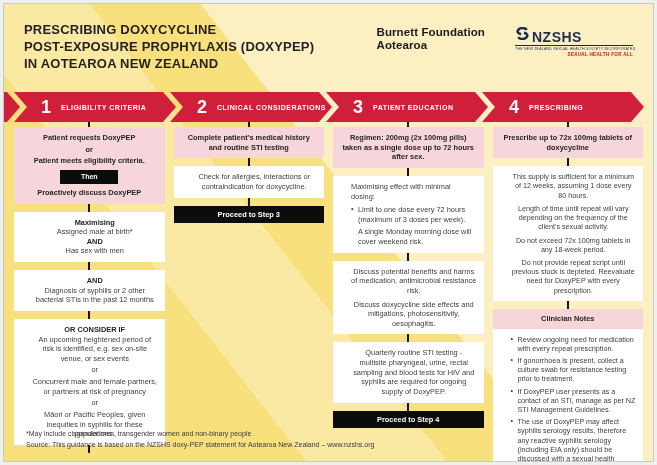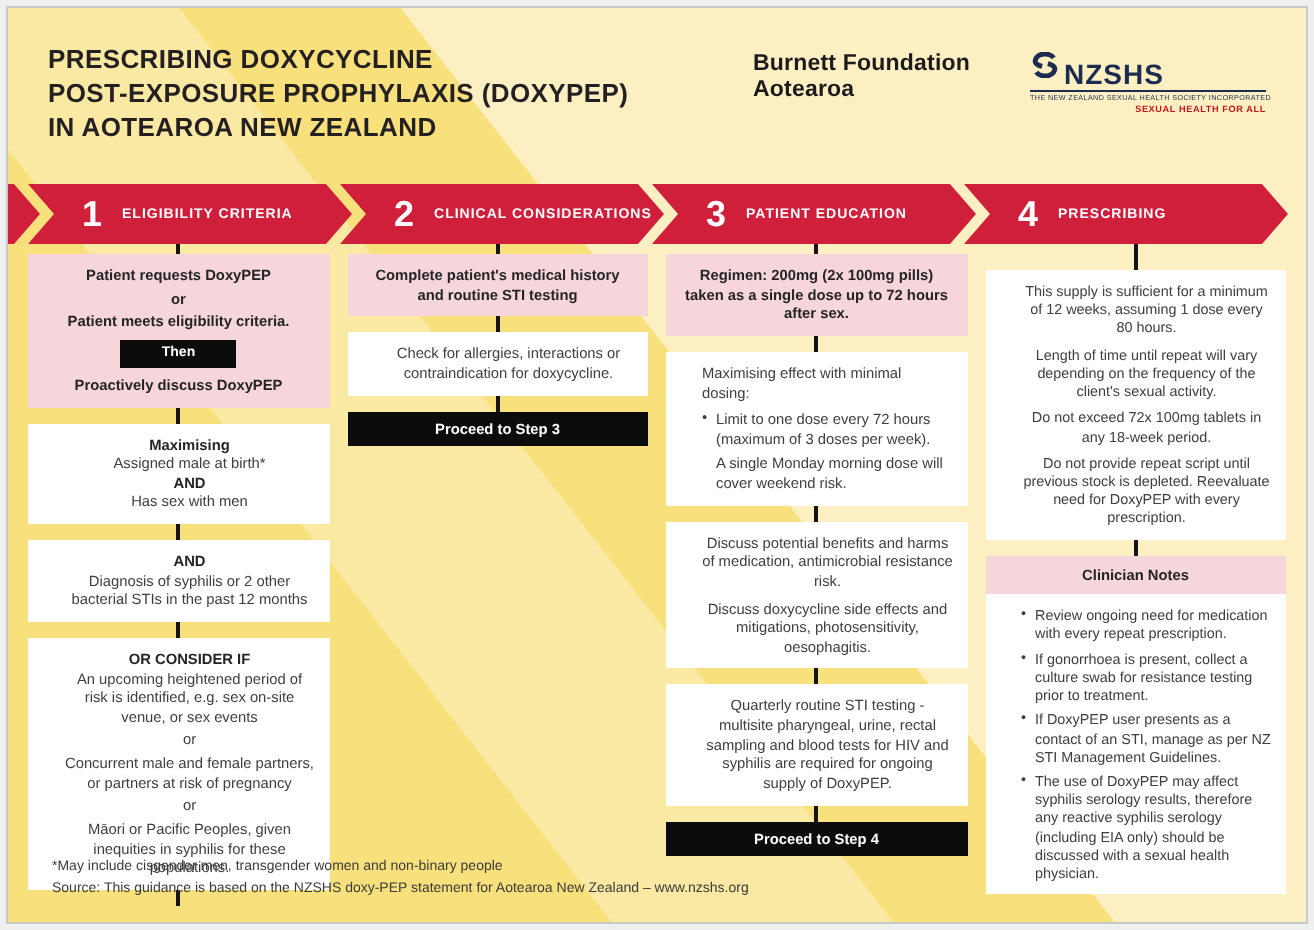--- a/index.html
+++ b/index.html
@@ -172,20 +172,21 @@
         <p>Discuss doxycycline side effects and mitigations, photosensitivity, oesophagitis.</p>
       </div>
       <div class="conn c8"></div>
       <div class="box white">Quarterly routine STI testing - multisite pharyngeal, urine, rectal sampling and blood tests for HIV and syphilis are required for ongoing supply of DoxyPEP.</div>
       <div class="conn c8"></div>
       <div class="proceed">Proceed to Step 4</div>
     </div>
 
     <div class="col">
       <div class="conn c5"></div>
+      <div class="box pink">Prescribe up to 72x 100mg tablets of doxycycline</div>
       <div class="conn c8"></div>
       <div class="box white tight">
         <p>This supply is sufficient for a minimum of 12 weeks, assuming 1 dose every 80 hours.</p>
         <p>Length of time until repeat will vary depending on the frequency of the client's sexual activity.</p>
         <p>Do not exceed 72x 100mg tablets in any 18-week period.</p>
         <p>Do not provide repeat script until previous stock is depleted. Reevaluate need for DoxyPEP with every prescription.</p>
       </div>
       <div class="conn c8"></div>
       <div class="box pink notes-head">Clinician Notes</div>
       <div class="box white bullets tight">

